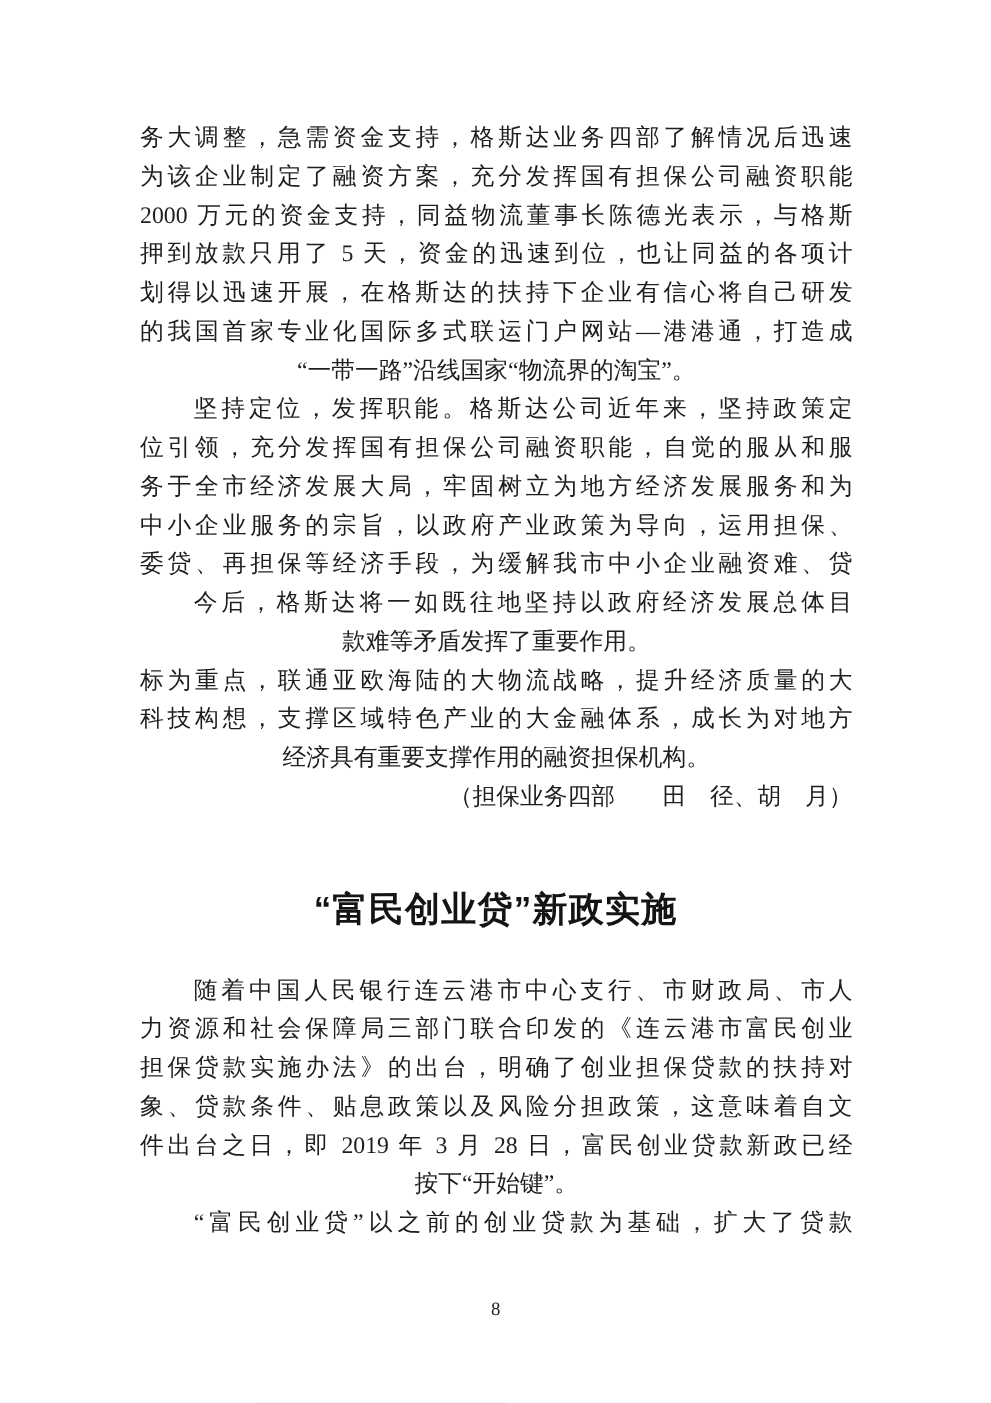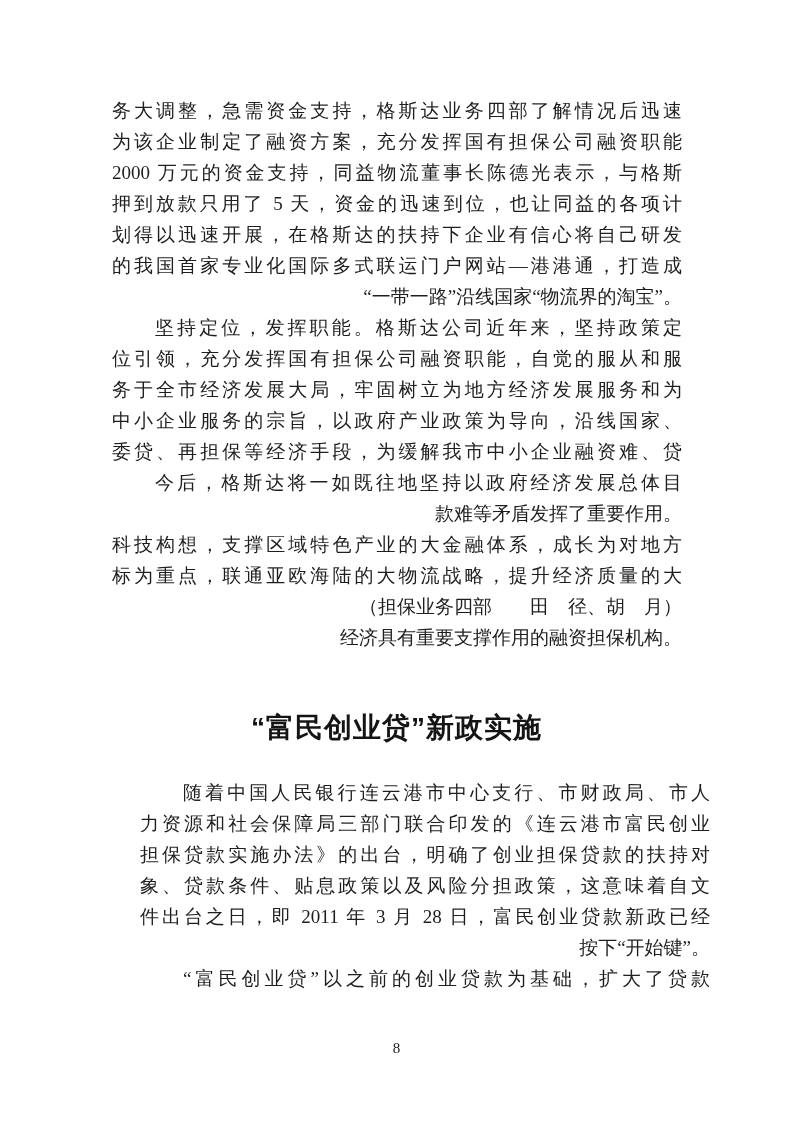--- a/index.html
+++ b/index.html
@@ -15,32 +15,32 @@
     margin: 0 auto;
   }
   .text-block {
     position: absolute;
     left: 112px;
     width: 570px;
     font-size: 19px;
     line-height: 31px;
   }
   .block-1 { top: 95px; }
-  .block-2 { top: 777px; margin-left: 28px; }
+  .block-2 { top: 777px; }
   .tline {
     height: 31px;
     overflow: hidden;
   }
   
   .j {
     text-align: justify;
     text-align-last: justify;
   }
   
-  .l { text-align: right; }
+  .l { text-align: center; }
   
   .r { text-align: right; }
   
   .ind { padding-left: 43px; }
   .article-title {
     position: absolute;
     top: 709px;
     left: 0;
     width: 100%;
     text-align: center;
@@ -72,37 +72,37 @@
     <div class="tline j">务大调整，急需资金支持，格斯达业务四部了解情况后迅速</div>
     <div class="tline j">为该企业制定了融资方案，充分发挥国有担保公司融资职能</div>
     <div class="tline j">2000 万元的资金支持，同益物流董事长陈德光表示，与格斯</div>
     <div class="tline j">押到放款只用了 5 天，资金的迅速到位，也让同益的各项计</div>
     <div class="tline j">划得以迅速开展，在格斯达的扶持下企业有信心将自己研发</div>
     <div class="tline j">的我国首家专业化国际多式联运门户网站—港港通，打造成</div>
     <div class="tline l">“一带一路”沿线国家“物流界的淘宝”。</div>
     <div class="tline j ind">坚持定位，发挥职能。格斯达公司近年来，坚持政策定</div>
     <div class="tline j">位引领，充分发挥国有担保公司融资职能，自觉的服从和服</div>
     <div class="tline j">务于全市经济发展大局，牢固树立为地方经济发展服务和为</div>
-    <div class="tline j">中小企业服务的宗旨，以政府产业政策为导向，沿线国家、</div>
+    <div class="tline j">中小企业服务的宗旨，以政府产业政策为导向，运用担保、</div>
     <div class="tline j">委贷、再担保等经济手段，为缓解我市中小企业融资难、贷</div>
     <div class="tline j ind">今后，格斯达将一如既往地坚持以政府经济发展总体目</div>
     <div class="tline l">款难等矛盾发挥了重要作用。</div>
+    <div class="tline j">标为重点，联通亚欧海陆的大物流战略，提升经济质量的大</div>
     <div class="tline j">科技构想，支撑区域特色产业的大金融体系，成长为对地方</div>
-    <div class="tline j">标为重点，联通亚欧海陆的大物流战略，提升经济质量的大</div>
+    <div class="tline l">经济具有重要支撑作用的融资担保机构。</div>
     <div class="tline r">（担保业务四部　　田　径、胡　月）</div>
-    <div class="tline l">经济具有重要支撑作用的融资担保机构。</div>
   </div>
 
   <div class="article-title">“富民创业贷”新政实施</div>
 
   <div class="text-block block-2">
     <div class="tline j ind">随着中国人民银行连云港市中心支行、市财政局、市人</div>
     <div class="tline j">力资源和社会保障局三部门联合印发的《连云港市富民创业</div>
     <div class="tline j">担保贷款实施办法》的出台，明确了创业担保贷款的扶持对</div>
     <div class="tline j">象、贷款条件、贴息政策以及风险分担政策，这意味着自文</div>
-    <div class="tline j">件出台之日，即 2011 年 3 月 28 日，富民创业贷款新政已经</div>
+    <div class="tline j">件出台之日，即 2019 年 3 月 28 日，富民创业贷款新政已经</div>
     <div class="tline l">按下“开始键”。</div>
     <div class="tline j ind">“富民创业贷”以之前的创业贷款为基础，扩大了贷款</div>
   </div>
 
   <div class="page-number">8</div>
 
 </div>
 
 </body></html>

